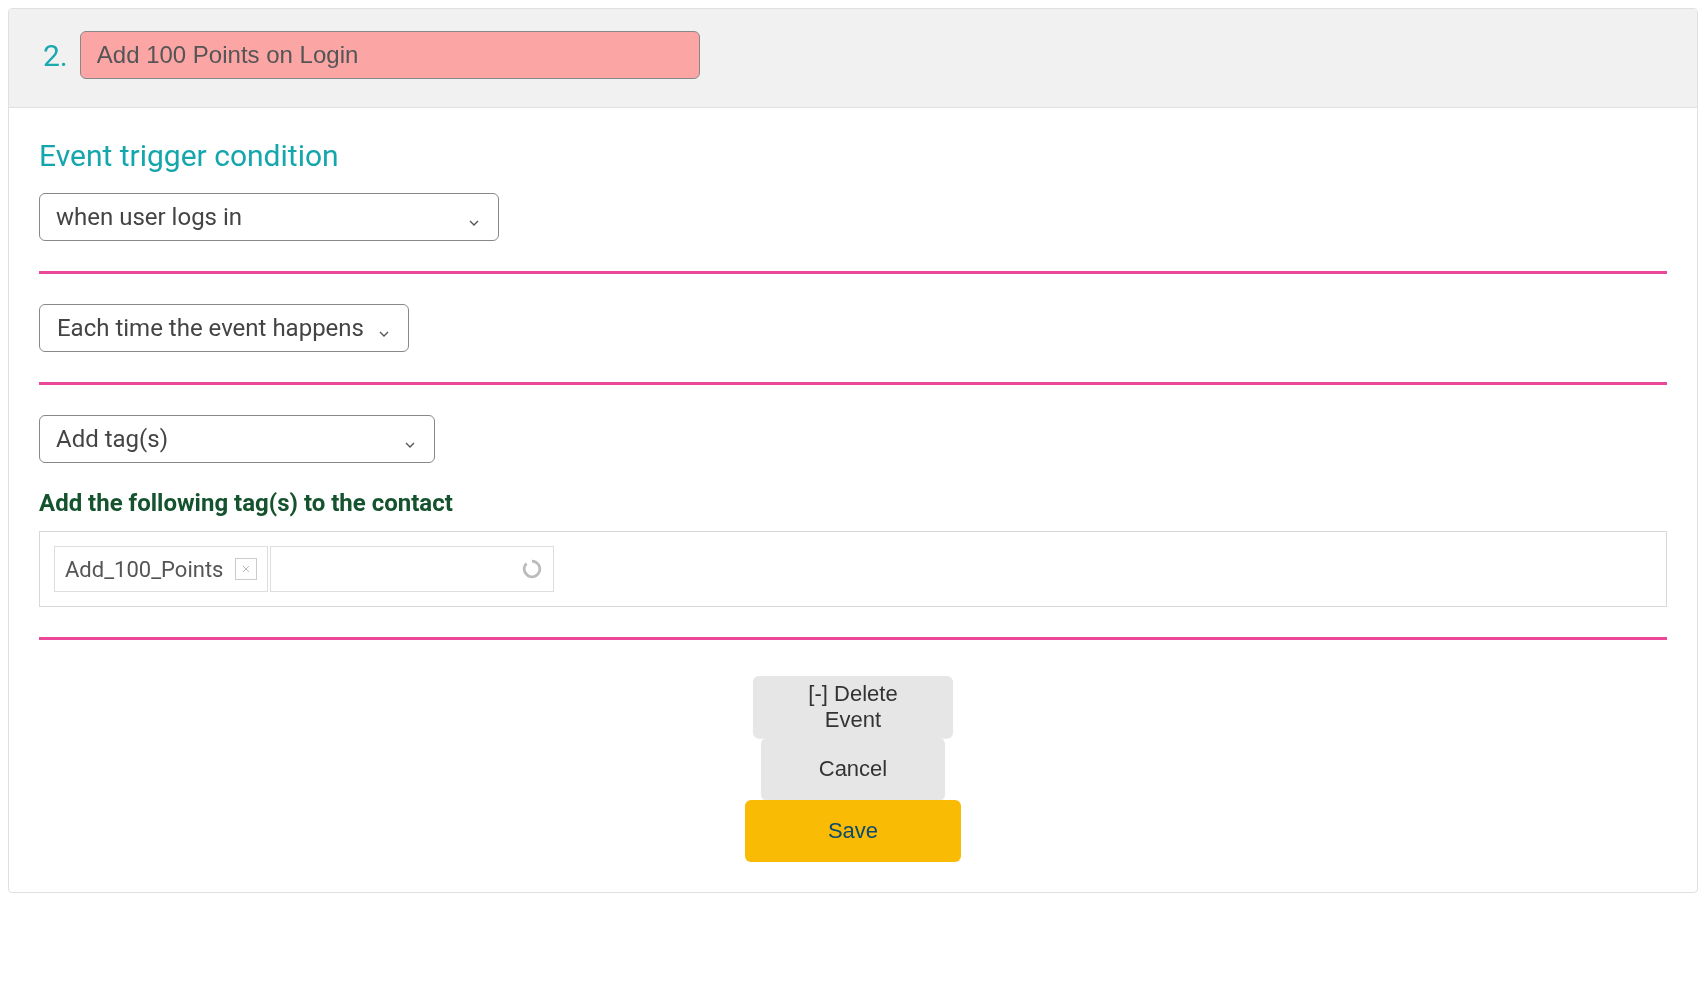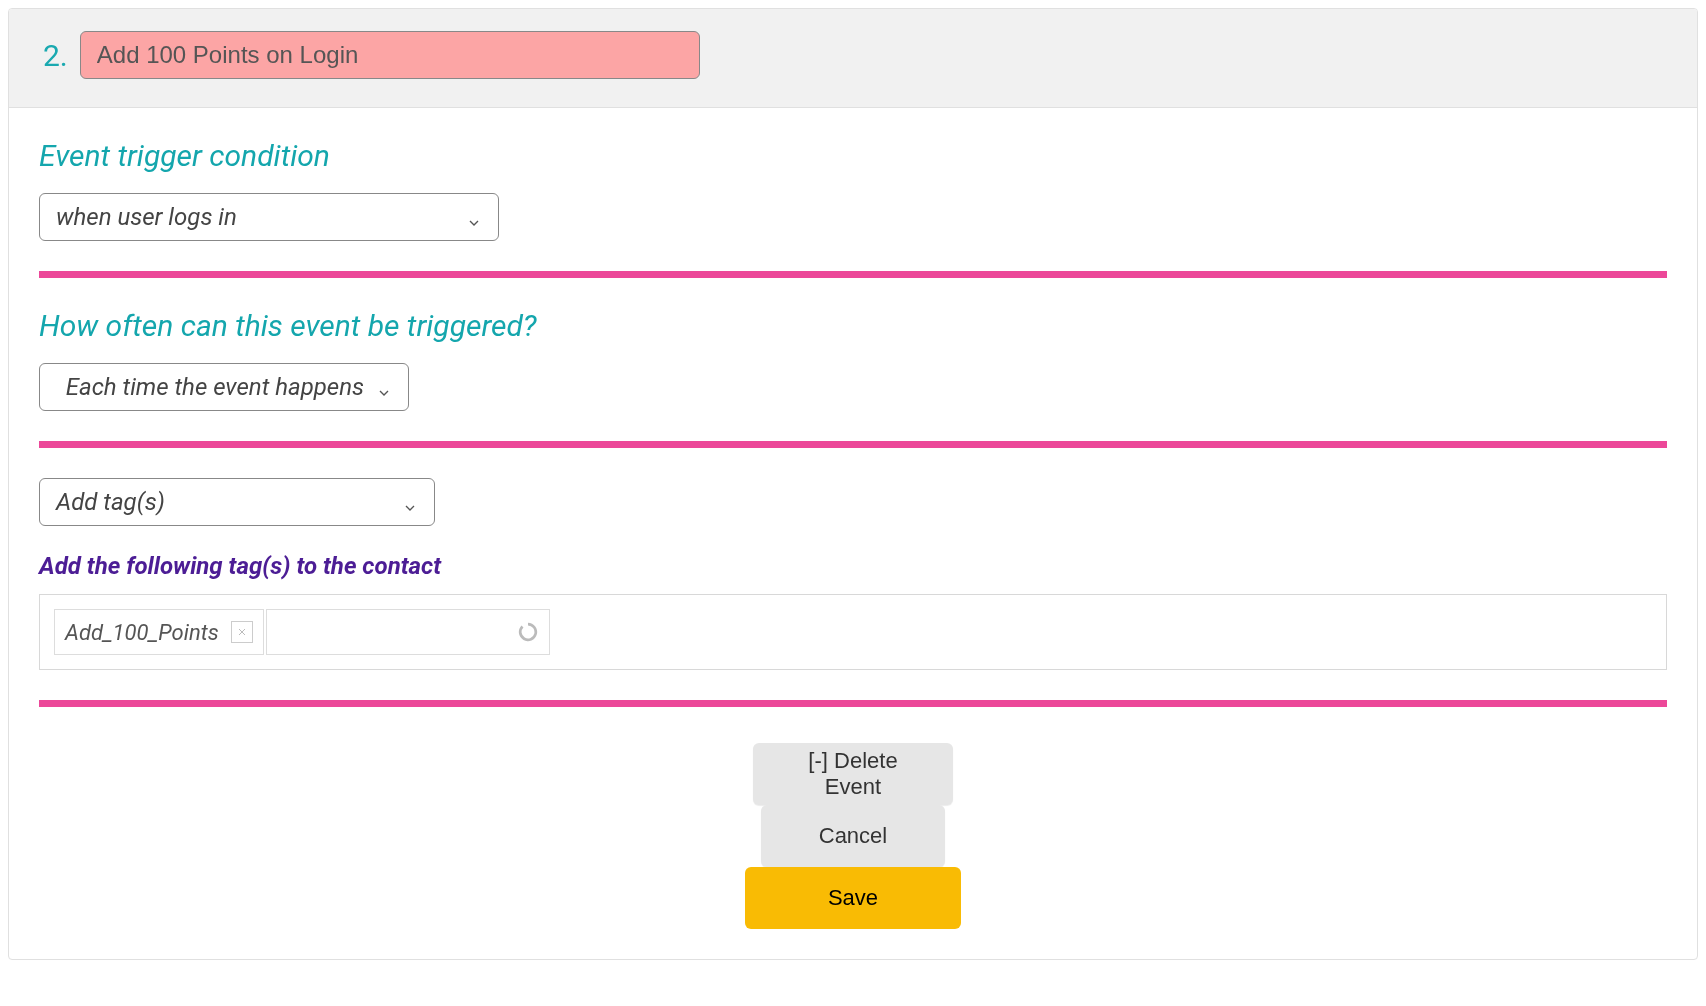--- a/index.html
+++ b/index.html
@@ -39,23 +39,22 @@
       padding: 0 16px;
       font-size: 24px;
       color: #555;
       background: #fca5a5;
       outline: none;
     }
     .body {
       padding: 0 30px 30px 30px;
     }
     .section {
-      border-bottom: 7px solid #ec4899;
+      border-bottom: 3px solid #ec4899;
       padding: 30px 0;
-      font-style: italic;
     }
     .section:last-of-type {
       border-bottom: none;
     }
     .section-heading {
       color: #14a6ad;
       font-size: 30px;
       font-weight: 400;
       margin-bottom: 20px;
     }
@@ -93,21 +92,21 @@
     .chevron-down svg {
       width: 100%;
       height: 100%;
       stroke: #555;
       stroke-width: 2;
       fill: none;
     }
     .sub-label {
       font-size: 24px;
       font-weight: 700;
-      color: #4c1d95;
+      color: #14532d;
       margin-top: 26px;
       margin-bottom: 14px;
     }
     .tag-container {
       border: 1px solid #d8d8d8;
       padding: 14px;
       display: flex;
       align-items: center;
       gap: 2px;
     }
@@ -181,21 +180,21 @@
       width: 200px;
     }
     .btn-cancel {
       background: #e6e6e6;
       color: #333;
       box-shadow: 0 1px 1px rgba(0,0,0,0.08);
       width: 184px;
     }
     .btn-save {
       background: #f9bb04;
-      color: #000000;
+      color: #0c4a6e;
       width: 216px;
     }
   </style>
 </head>
 <body>
 
 <div class="container">
 
   <div class="header-row">
     <span class="step-number">2.</span>
@@ -210,21 +209,20 @@
         <span>when user logs in</span>
         <span class="chevron-down">
           <svg viewBox="0 0 24 24">
               <polyline points="6 9 12 15 18 9"></polyline>
             </svg>
         </span>
       </div>
     </div>
 
     <div class="section">
-      <h2 class="section-heading">How often can this event be triggered?</h2>
       <div class="select-box med">
         <span>Each time the event happens</span>
         <span class="chevron-down">
           <svg viewBox="0 0 24 24">
               <polyline points="6 9 12 15 18 9"></polyline>
             </svg>
         </span>
       </div>
     </div>
 

